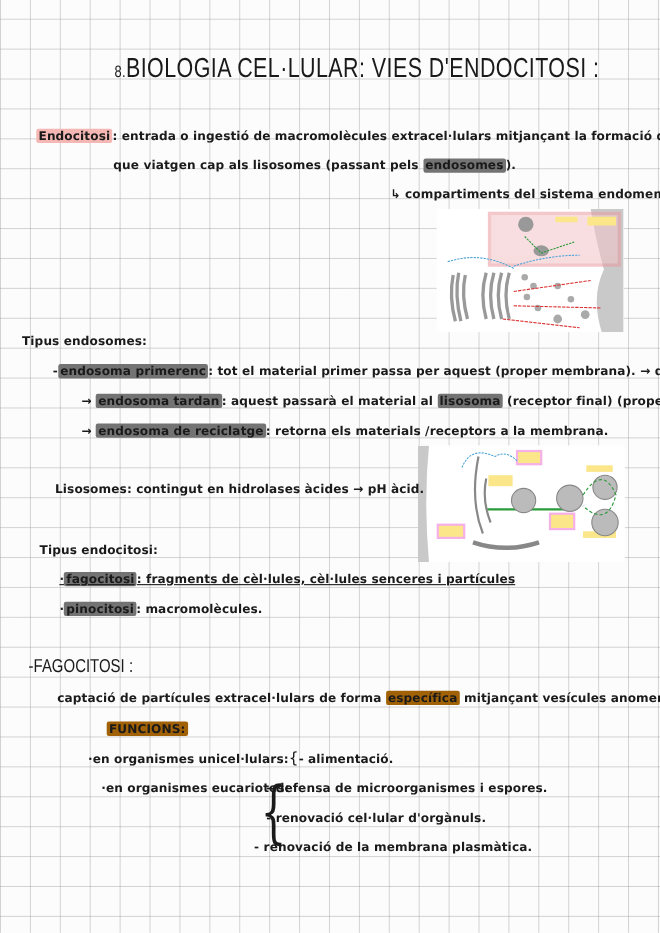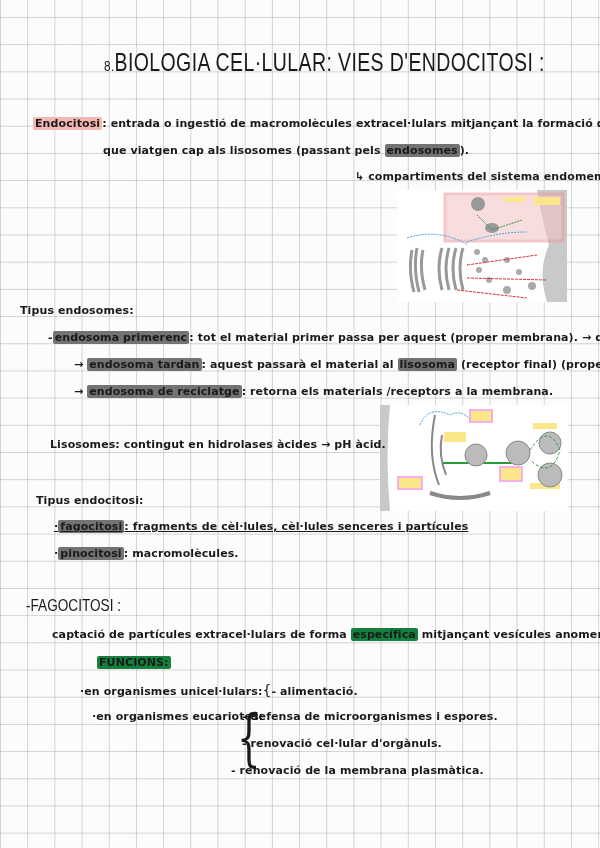--- a/index.html
+++ b/index.html
@@ -12,21 +12,21 @@
     background-size: 27.2px 27.2px, 27.2px 27.2px;
     background-position: 0 0, 0 17px;
     font-family: "DejaVu Sans", sans-serif;
     color:#1a1a1a;
   }
   .line { position:absolute; white-space:nowrap; font-size:11px; font-weight:bold; letter-spacing:0.1px; }
   .title { position:absolute; left:104px; top:48px; font-family:"Liberation Sans Narrow","Liberation Sans", sans-serif; font-size:25px; letter-spacing:0.5px; font-weight:normal; transform:scaleX(0.78); transform-origin:left center; white-space:nowrap;}
   .title .num { font-size:15px; }
   .hl-pink { background:#f4b7b3; padding:0 2px; border-radius:2px; }
   .hl-yellow { background:#737373; padding:0 2px; border-radius:2px; }
-  .hl-orange { background:#15803d; padding:0 2px; border-radius:2px; }
+  .hl-orange { background:#a16207; padding:0 2px; border-radius:2px; }
   .heading-big { position:absolute; font-family:"Liberation Sans", sans-serif; font-size:17px; transform:scaleX(0.8); transform-origin:left center; white-space:nowrap; }
   .fig { position:absolute; background:#fff; overflow:hidden; }
   .brace { position:absolute; font-family:"DejaVu Serif", serif; font-weight:normal; }
 </style>
 </head>
 <body>
 
 <div class="title">
   <span class="num">8.</span><span>BIOLOGIA CEL·LULAR: VIES D'ENDOCITOSI :</span>
 </div>

